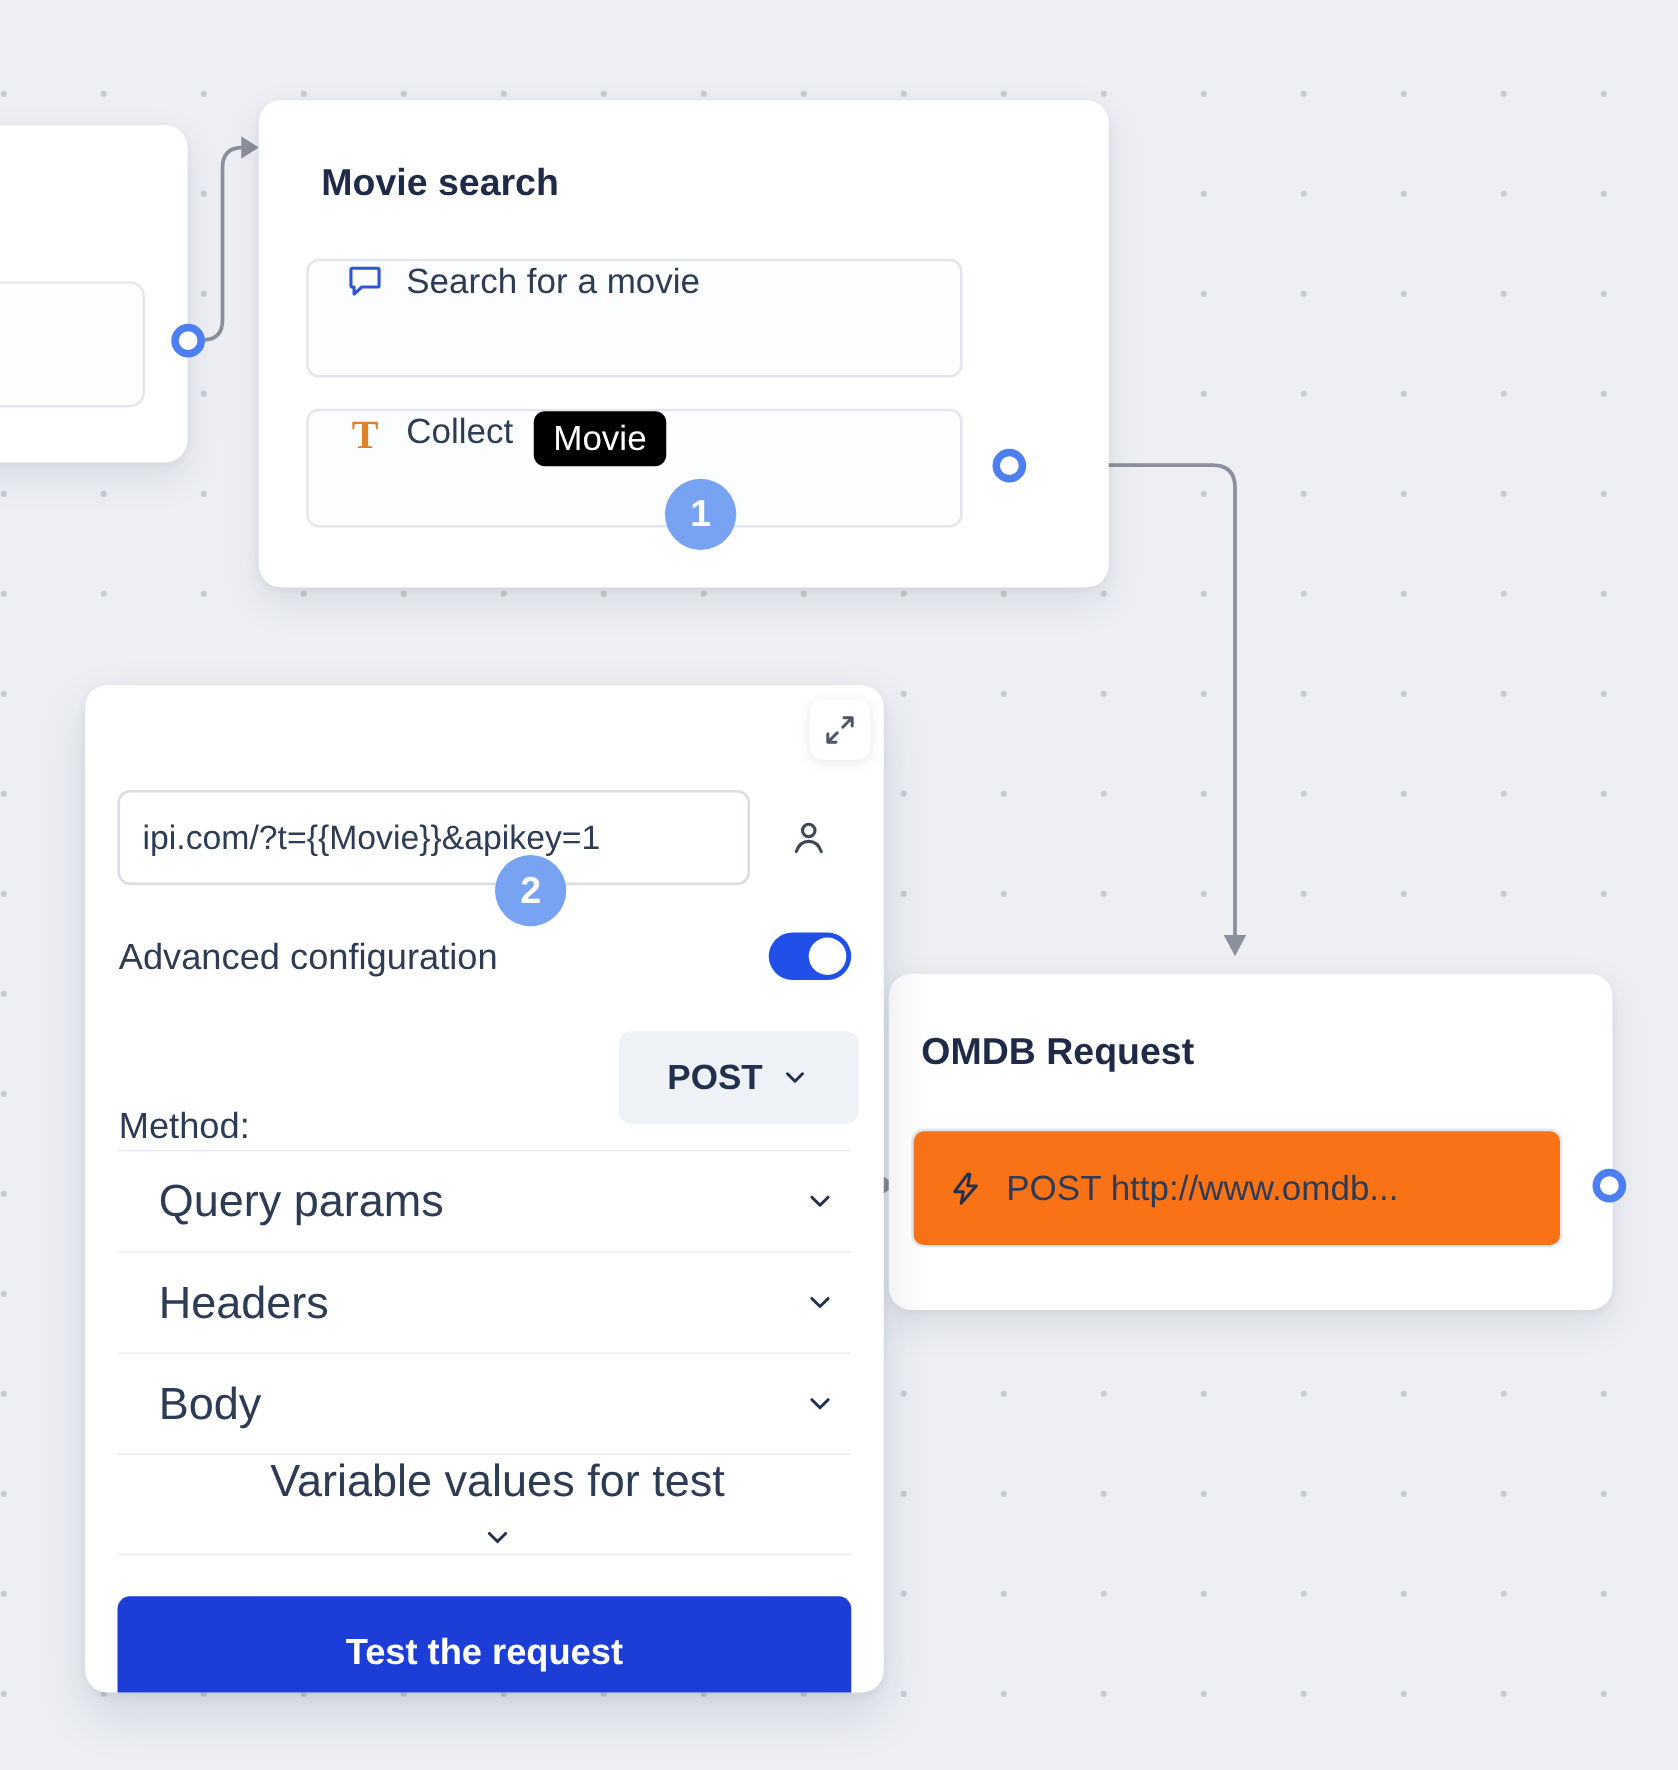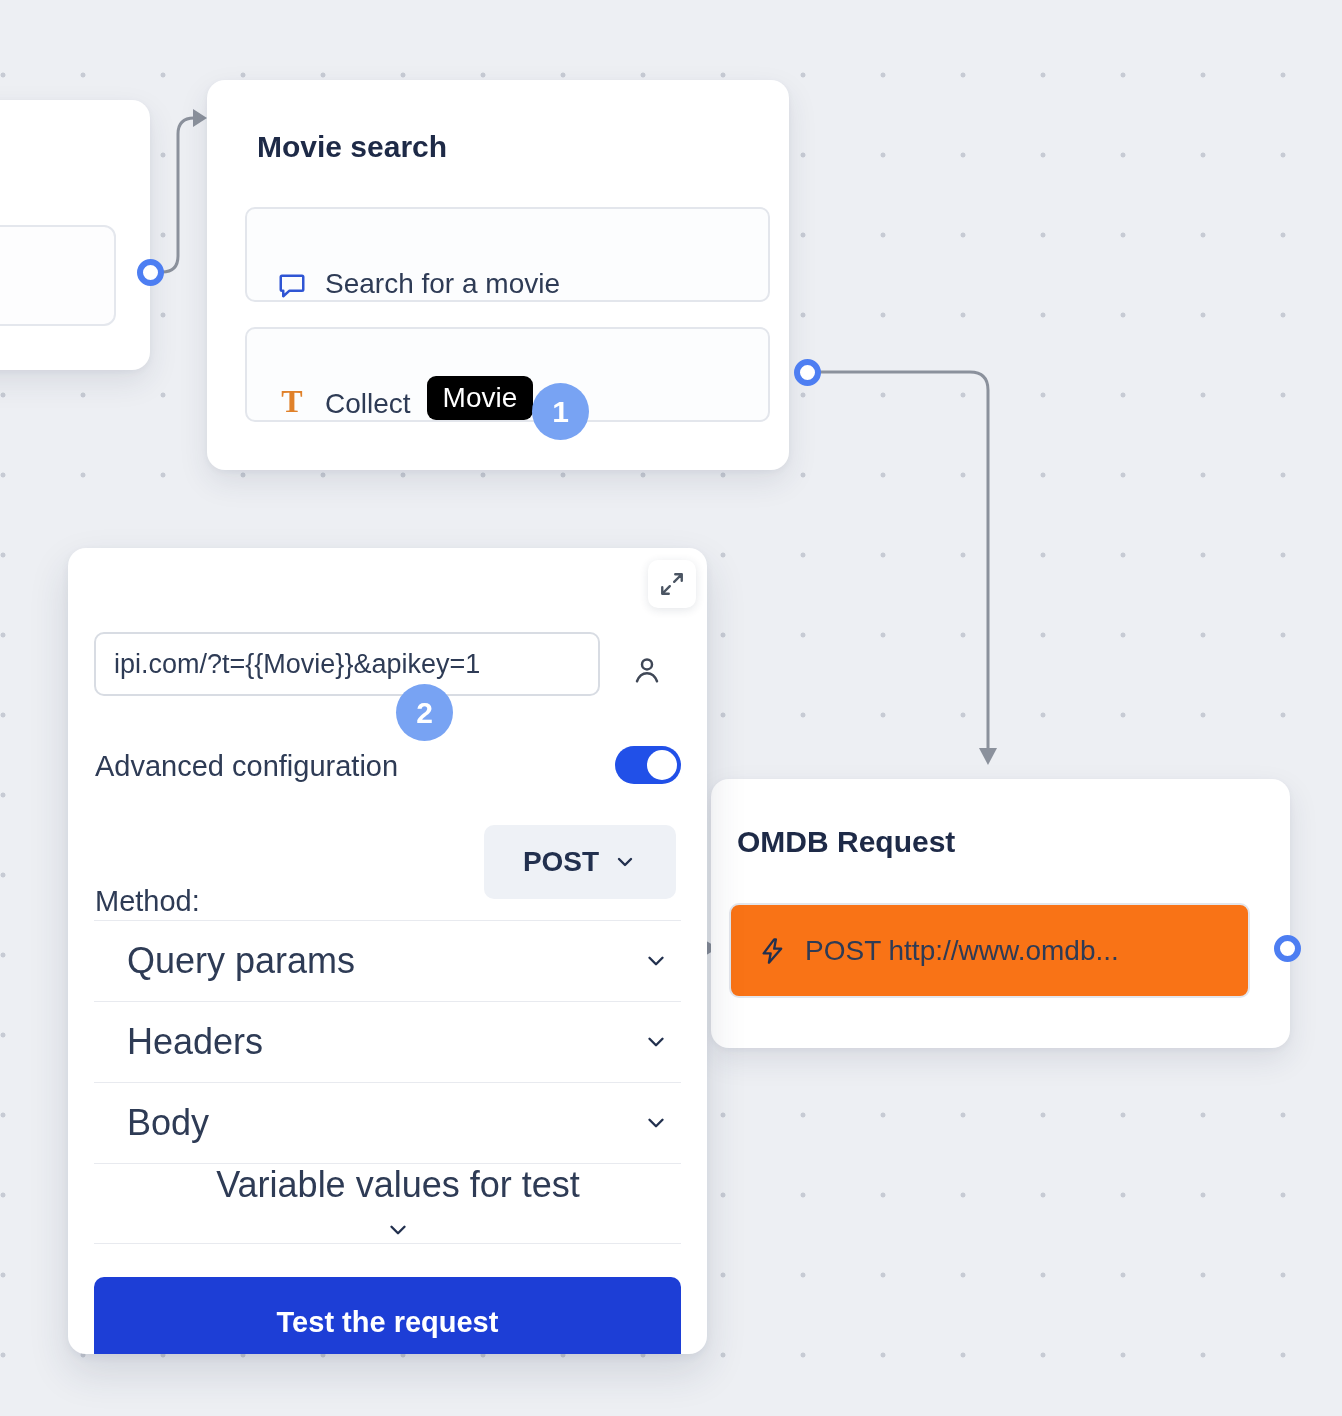--- a/index.html
+++ b/index.html
@@ -15,25 +15,25 @@
 
   .card{position:absolute;background:#ffffff;border-radius:18px;
         box-shadow:0 12px 30px rgba(35,48,78,.10),0 2px 6px rgba(35,48,78,.05);z-index:2;}
 
   
   .partial-card{left:-64px;top:100px;width:214px;height:270px;}
   .partial-inner{position:absolute;left:10px;top:125px;width:166px;height:97px;
         border:2px solid #e4e7ed;border-radius:12px;background:#fdfdfe;}
 
   
-  .movie-node{left:207px;top:80px;width:582px;height:390px;}
+  .movie-node{left:207px;top:80px;width:680px;height:390px;}
   .node-title{position:absolute;font-size:30px;font-weight:700;color:#1e2a47;}
   .movie-node .node-title{left:50px;top:50px;}
   .step-row{position:absolute;left:38px;width:525px;height:95px;border:2px solid #e3e6ec;
-        border-radius:10px;background:#fcfdfe;display:flex;align-items:flex-end;
+        border-radius:10px;background:#fcfdfe;display:flex;align-items:flex-start;
         padding:0 0 0 30px;box-sizing:border-box;gap:18px;}
   .row1{top:127px;}
   .row2{top:247px;}
   .step-label{font-size:28px;color:#2e3b55;white-space:nowrap;overflow:hidden;}
   .icon{display:inline-flex;align-items:center;justify-content:center;flex:0 0 auto;}
   .t-icon{font-family:"Liberation Serif",serif;font-weight:700;font-size:32px;color:#e0812a;width:30px;}
   .var-badge{background:#000000;color:#ffffff;border-radius:9px;padding:6px 16px;
         font-size:28px;margin-left:-2px;}
 
   
@@ -52,31 +52,31 @@
         color:#ffffff;font-size:30px;font-weight:700;display:flex;align-items:center;
         justify-content:center;z-index:6;}
 
   
   .panel{position:absolute;left:68px;top:548px;width:639px;height:806px;background:#ffffff;
         border-radius:18px;z-index:5;overflow:hidden;
         box-shadow:0 18px 40px rgba(35,48,78,.14),0 3px 8px rgba(35,48,78,.06);}
   .expand-btn{position:absolute;left:580px;top:12px;width:48px;height:48px;border:none;
         background:#ffffff;border-radius:10px;display:flex;align-items:center;justify-content:center;
         box-shadow:0 2px 10px rgba(35,48,78,.12);cursor:pointer;}
-  .url-input{position:absolute;left:26px;top:84px;width:506px;height:64px;border:2px solid #d8dce3;
+  .url-input{position:absolute;left:26px;top:84px;width:506px;height:76px;border:2px solid #d8dce3;
         border-radius:10px;padding:0 18px;box-sizing:border-box;font-size:27px;color:#2e3b55;
         font-family:"Liberation Sans",sans-serif;background:#ffffff;outline:none;}
   .person-btn{position:absolute;left:544px;top:84px;width:70px;height:76px;border:none;
         background:#ffffff;border-radius:10px;display:flex;align-items:center;justify-content:center;cursor:pointer;}
   .adv-label{position:absolute;left:27px;top:202px;font-size:29px;color:#2e3b55;}
   .toggle{position:absolute;left:547px;top:198px;width:66px;height:38px;border-radius:19px;
         background:#2150e8;cursor:pointer;}
   .toggle .knob{position:absolute;left:32px;top:4px;width:30px;height:30px;border-radius:50%;background:#ffffff;}
   .method-label{position:absolute;left:27px;top:297px;font-size:29px;color:#2e3b55;margin-top:40px;}
-  .method-dd{position:absolute;left:416px;top:277px;width:192px;height:74px;border:none;
+  .method-dd{position:absolute;left:427px;top:277px;width:192px;height:74px;border:none;
         background:#eef1f6;border-radius:10px;display:flex;align-items:center;justify-content:center;
         gap:14px;font-size:28px;font-weight:600;color:#22304e;font-family:"Liberation Sans",sans-serif;cursor:pointer;}
   .sections{position:absolute;left:26px;top:372px;width:587px;}
   .section-row{height:81px;border-top:1px solid #e8eaef;display:flex;align-items:center;
         justify-content:space-between;padding:0 12px 0 33px;box-sizing:border-box;cursor:pointer;}
   .section-row:last-child{border-bottom:1px solid #e8eaef;flex-direction:column;}
   .section-label{font-size:36px;color:#2e3b55;text-align:center;}
   .test-btn{position:absolute;left:26px;top:729px;width:587px;height:90px;border:none;
         background:#1d3ed6;color:#ffffff;font-size:29px;font-weight:700;border-radius:10px;
         font-family:"Liberation Sans",sans-serif;cursor:pointer;}

